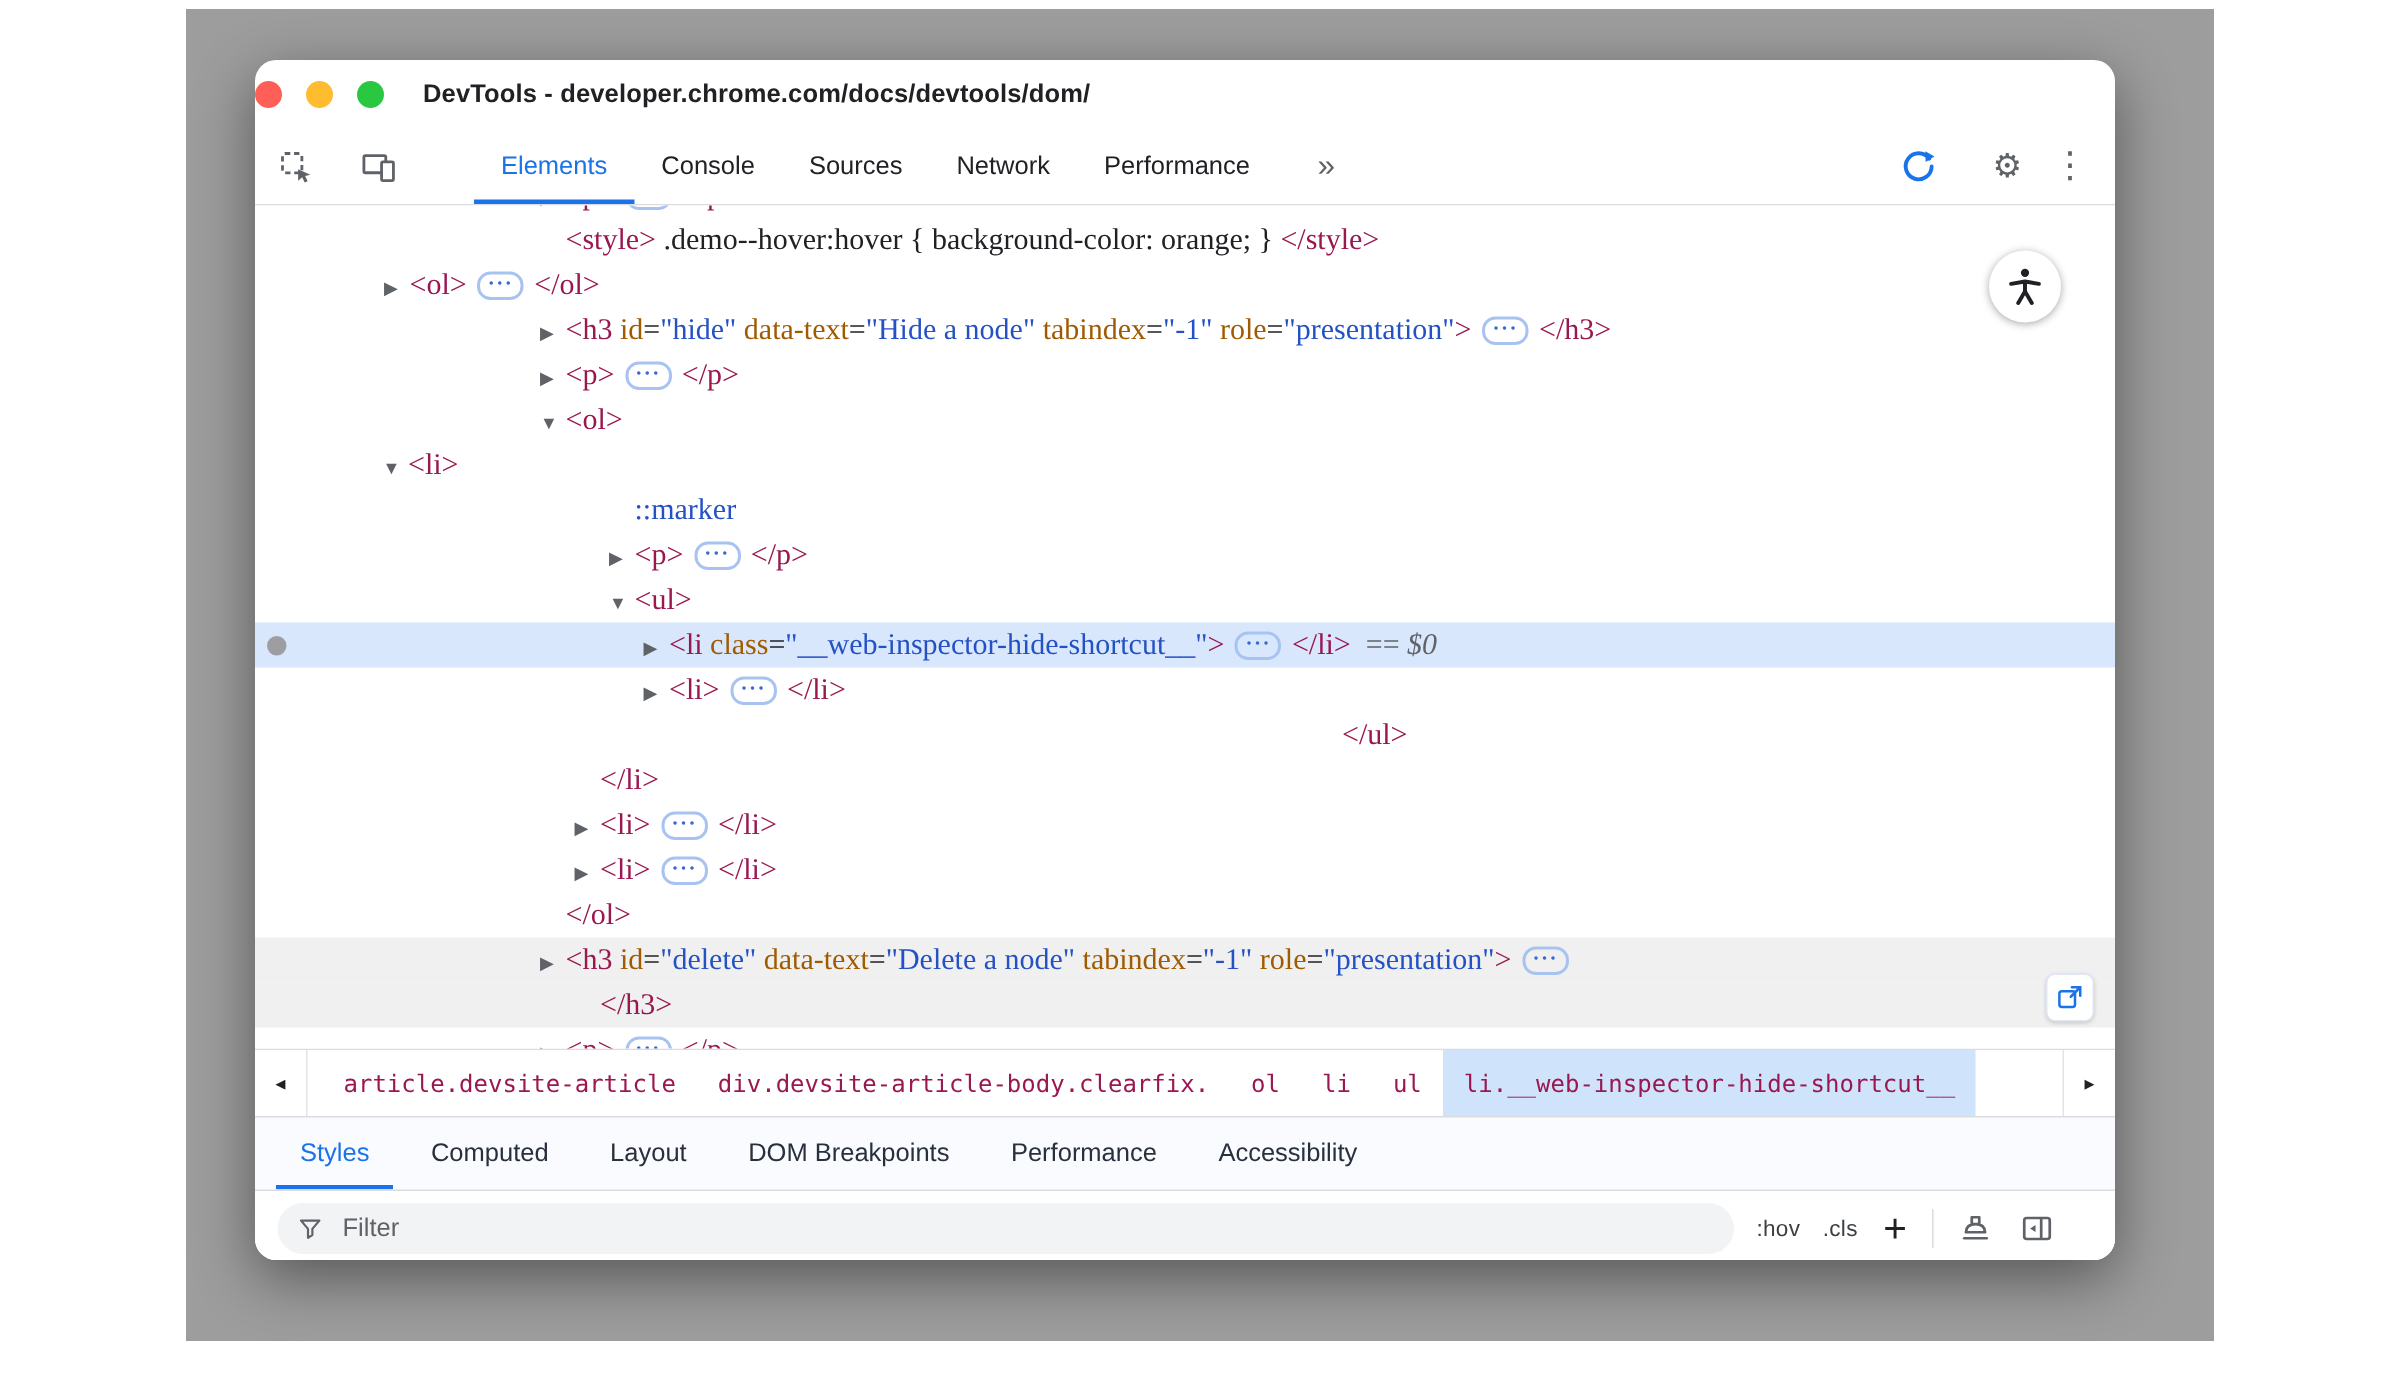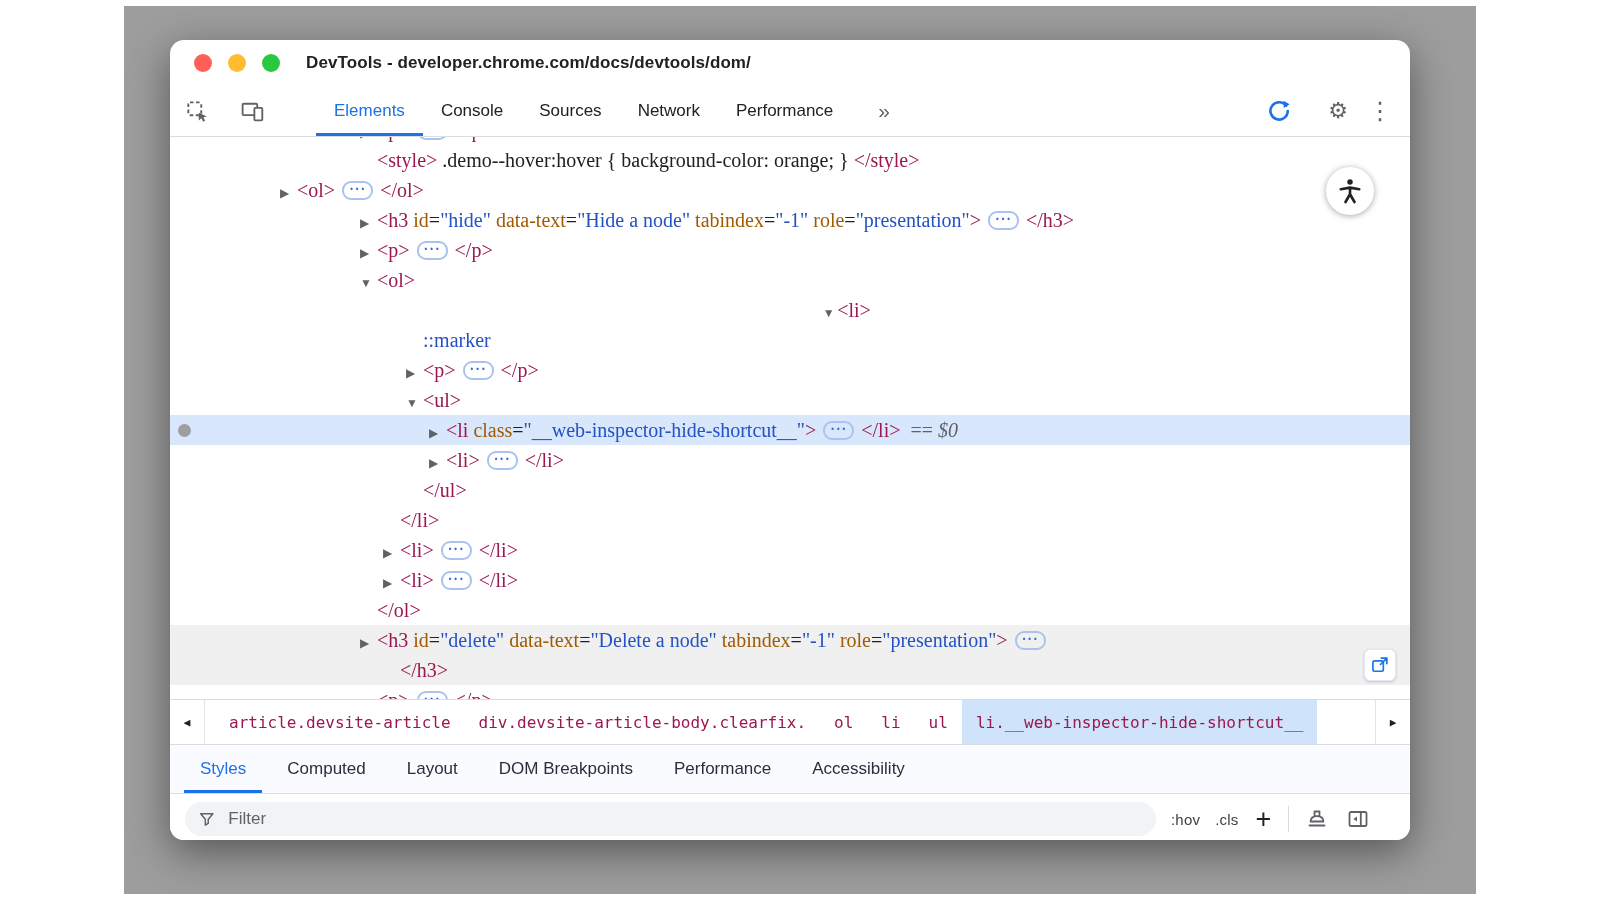--- a/index.html
+++ b/index.html
@@ -2,21 +2,21 @@
 <html style="--accent: #1a73e8; --tag: #9a1750; --attr-name: #a05a00; --attr-value: #2451c4; --selected-row-bg: #d8e7fc; --hover-row-bg: #f0f0f0; --breadcrumb-active-bg: #cfe3fb; --traffic-red: #ff5f57; --traffic-yellow: #febc2e; --traffic-green: #2ac840;"><head>
 <meta charset="utf-8">
 <style>
   html,body{margin:0;padding:0;width:1600px;height:920px;background:#ffffff;overflow:hidden;
     font-family:"Liberation Sans",sans-serif;-webkit-font-smoothing:antialiased;}
   .stage{position:absolute;left:124px;top:6px;width:1352px;height:888px;background:#9d9d9d;}
   .window{position:absolute;left:46px;top:34px;width:1240px;height:800px;background:#fff;
     border-radius:14px;box-shadow:0 12px 40px rgba(0,0,0,.45);overflow:hidden;
     display:flex;flex-direction:column;}
   
-  .titlebar{height:46px;display:flex;align-items:center;padding-left:24px;flex:0 0 auto;}
+  .titlebar{height:46px;display:flex;align-items:center;padding-left:0;flex:0 0 auto;}
   .light{width:18px;height:18px;border-radius:50%;margin-right:16px;}
   .light.red{background:var(--traffic-red,#ff5f57);}
   .light.yellow{background:var(--traffic-yellow,#febc2e);}
   .light.green{background:var(--traffic-green,#2ac840);}
   .win-title{font-weight:bold;font-size:17px;color:#202124;margin-left:10px;letter-spacing:.1px;}
   
   .toolbar{height:50px;flex:0 0 auto;border-bottom:1px solid #dadce0;display:flex;align-items:center;
     padding:0 14px;gap:13px;}
   .tb-icon{width:26px;height:26px;margin-right:16px;display:flex;align-items:center;justify-content:center;}
   .main-tabs{display:flex;height:100%;margin-left:22px;}
@@ -118,31 +118,31 @@
         </span>
         <span class="glyph-btn">⚙</span>
         <span class="kebab">⋮</span>
       </div>
     </div>
 
     <div class="dom-tree">
       <div id="tree-rows">
           <div class="tree-row" style="padding-left: 190px; margin-top: -22px;"><span class="arrow">▶</span><span class="tk-t">&lt;p&gt;</span><span class="pill">···</span><span class="tk-t">&lt;/p&gt;</span></div>
           <div class="tree-row" style="padding-left: 190px;"><span class="arrow"></span><span class="tk-t">&lt;style&gt;</span><span class="tk-x"> .demo--hover:hover { background-color: orange; } </span><span class="tk-t">&lt;/style&gt;</span></div>
-          <div class="tree-row" style="padding-left: 110px;"><span class="arrow">▶</span><span class="tk-t">&lt;ol&gt;</span><span class="pill">···</span><span class="tk-t">&lt;/ol&gt;</span></div>
+          <div class="tree-row" style="padding-left: 86px;"><span class="arrow">▶</span><span class="tk-t">&lt;ol&gt;</span><span class="pill">···</span><span class="tk-t">&lt;/ol&gt;</span></div>
           <div class="tree-row" style="padding-left: 190px;"><span class="arrow">▶</span><span class="tk-t">&lt;h3</span><span class="tk-x"> </span><span class="tk-a">id</span><span class="tk-x">=</span><span class="tk-v">"hide"</span><span class="tk-x"> </span><span class="tk-a">data-text</span><span class="tk-x">=</span><span class="tk-v">"Hide a node"</span><span class="tk-x"> </span><span class="tk-a">tabindex</span><span class="tk-x">=</span><span class="tk-v">"-1"</span><span class="tk-x"> </span><span class="tk-a">role</span><span class="tk-x">=</span><span class="tk-v">"presentation"</span><span class="tk-t">&gt;</span><span class="pill">···</span><span class="tk-t">&lt;/h3&gt;</span></div>
           <div class="tree-row" style="padding-left: 190px;"><span class="arrow">▶</span><span class="tk-t">&lt;p&gt;</span><span class="pill">···</span><span class="tk-t">&lt;/p&gt;</span></div>
           <div class="tree-row" style="padding-left: 190px;"><span class="arrow">▼</span><span class="tk-t">&lt;ol&gt;</span></div>
-          <div class="tree-row" style="padding-left: 111px; text-align: center;"><span class="arrow">▼</span><span class="tk-t">&lt;li&gt;</span></div>
+          <div class="tree-row" style="padding-left: 85px;"><span class="arrow">▼</span><span class="tk-t">&lt;li&gt;</span></div>
           <div class="tree-row" style="padding-left: 236px;"><span class="arrow"></span><span class="tk-m">::marker</span></div>
           <div class="tree-row" style="padding-left: 236px;"><span class="arrow">▶</span><span class="tk-t">&lt;p&gt;</span><span class="pill">···</span><span class="tk-t">&lt;/p&gt;</span></div>
           <div class="tree-row" style="padding-left: 236px;"><span class="arrow">▼</span><span class="tk-t">&lt;ul&gt;</span></div>
           <div class="tree-row selected" style="padding-left: 259px;"><span class="dot"></span><span class="arrow">▶</span><span class="tk-t">&lt;li</span><span class="tk-x"> </span><span class="tk-a">class</span><span class="tk-x">=</span><span class="tk-v">"__web-inspector-hide-shortcut__"</span><span class="tk-t">&gt;</span><span class="pill">···</span><span class="tk-t">&lt;/li&gt;</span><span class="tk-x">  </span><span class="tk-g">== </span><span class="tk-i">$0</span></div>
           <div class="tree-row" style="padding-left: 259px;"><span class="arrow">▶</span><span class="tk-t">&lt;li&gt;</span><span class="pill">···</span><span class="tk-t">&lt;/li&gt;</span></div>
-          <div class="tree-row" style="padding-left: 236px;"><span class="arrow"></span><span class="tk-t">&lt;/ul&gt;</span></div>
+          <div class="tree-row" style="padding-left: 236px; text-align: center;"><span class="arrow"></span><span class="tk-t">&lt;/ul&gt;</span></div>
           <div class="tree-row" style="padding-left: 213px;"><span class="arrow"></span><span class="tk-t">&lt;/li&gt;</span></div>
           <div class="tree-row" style="padding-left: 213px;"><span class="arrow">▶</span><span class="tk-t">&lt;li&gt;</span><span class="pill">···</span><span class="tk-t">&lt;/li&gt;</span></div>
           <div class="tree-row" style="padding-left: 213px;"><span class="arrow">▶</span><span class="tk-t">&lt;li&gt;</span><span class="pill">···</span><span class="tk-t">&lt;/li&gt;</span></div>
           <div class="tree-row" style="padding-left: 190px;"><span class="arrow"></span><span class="tk-t">&lt;/ol&gt;</span></div>
           <div class="tree-row hovered" style="padding-left: 190px;"><span class="arrow">▶</span><span class="tk-t">&lt;h3</span><span class="tk-x"> </span><span class="tk-a">id</span><span class="tk-x">=</span><span class="tk-v">"delete"</span><span class="tk-x"> </span><span class="tk-a">data-text</span><span class="tk-x">=</span><span class="tk-v">"Delete a node"</span><span class="tk-x"> </span><span class="tk-a">tabindex</span><span class="tk-x">=</span><span class="tk-v">"-1"</span><span class="tk-x"> </span><span class="tk-a">role</span><span class="tk-x">=</span><span class="tk-v">"presentation"</span><span class="tk-t">&gt;</span><span class="pill">···</span></div>
           <div class="tree-row hovered" style="padding-left: 213px;"><span class="arrow"></span><span class="tk-t">&lt;/h3&gt;</span></div>
           <div class="tree-row" style="padding-left: 190px;"><span class="arrow">▶</span><span class="tk-t">&lt;p&gt;</span><span class="pill">···</span><span class="tk-t">&lt;/p&gt;</span></div>
         </div>
       <div class="a11y-btn">
         <svg width="30" height="30" viewBox="0 0 24 24">

